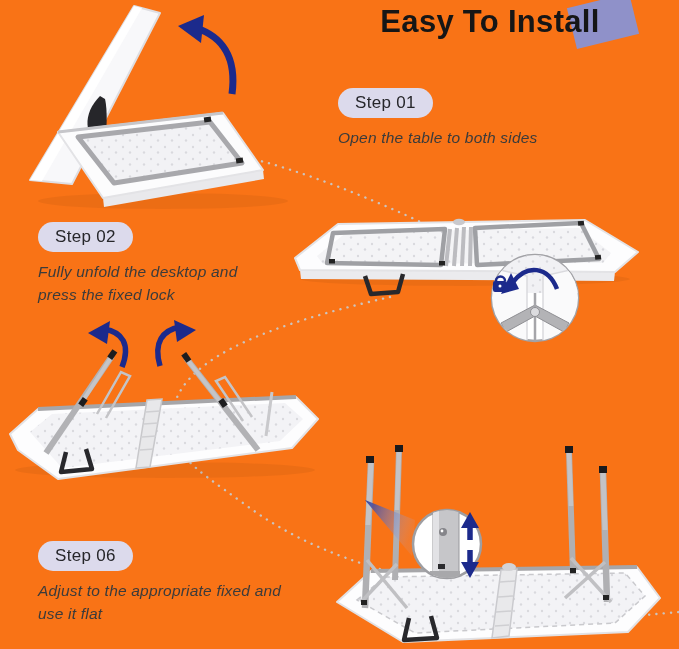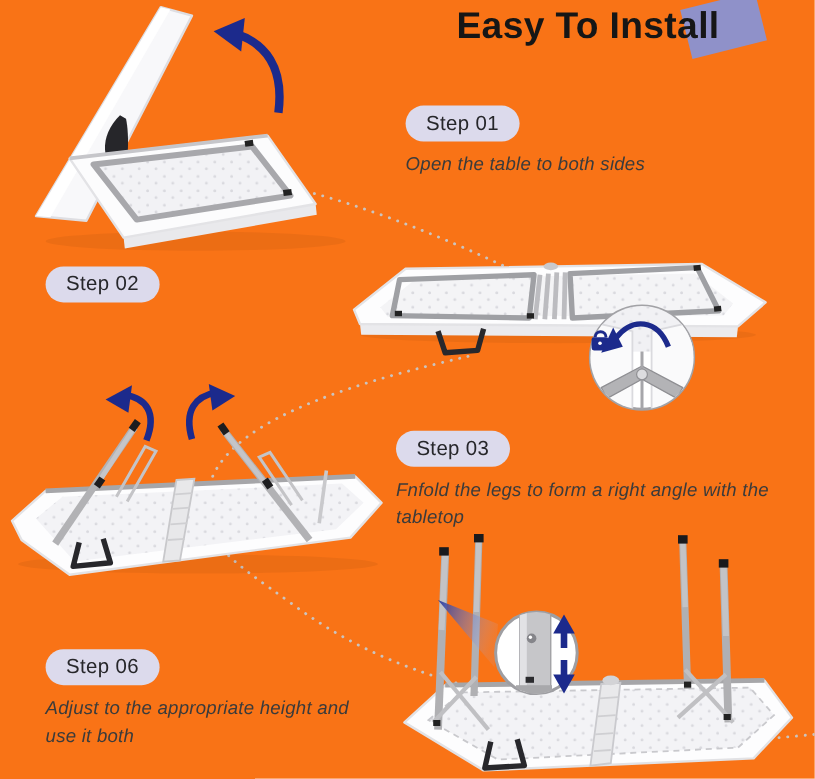--- a/index.html
+++ b/index.html
@@ -267,25 +267,22 @@
     <h1 class="title">Easy To Install</h1>
   </div>
 
   <div class="abs step step1">
     <span class="pill">Step 01</span>
     <p class="desc">Open the table to both sides</p>
   </div>
 
   <div class="abs step step2">
     <span class="pill">Step 02</span>
-  </div>
-
-  <div class="abs step step3">
-    <span class="pill">Step 03</span>
-    <p class="desc">Fnfold the legs to form a right angle with the tabletop</p>
-  </div>
+    <p class="desc">Fully unfold the desktop and press the fixed lock</p>
+  </div>
+
 
   <div class="abs step step4">
     <span class="pill">Step 06</span>
-    <p class="desc">Adjust to the appropriate height and use it both</p>
+    <p class="desc">Adjust to the appropriate fixed and use it flat</p>
   </div>
 
 </div>
 
 </body></html>

